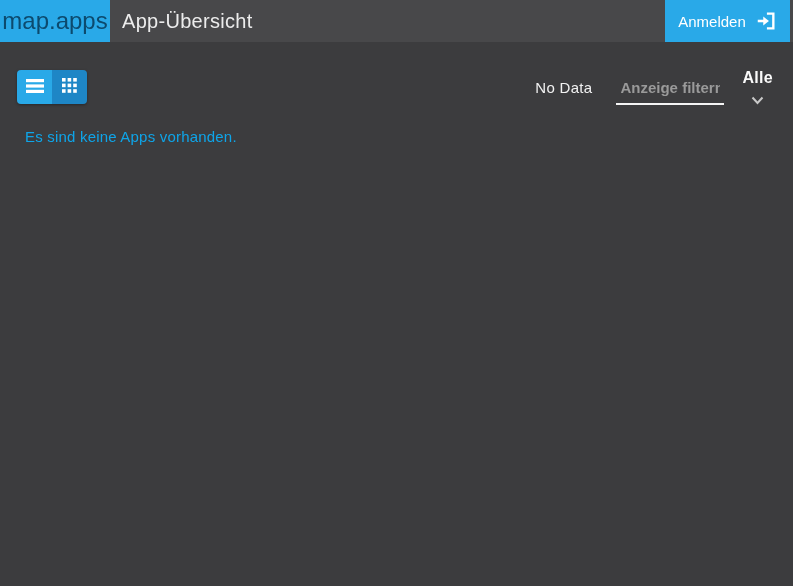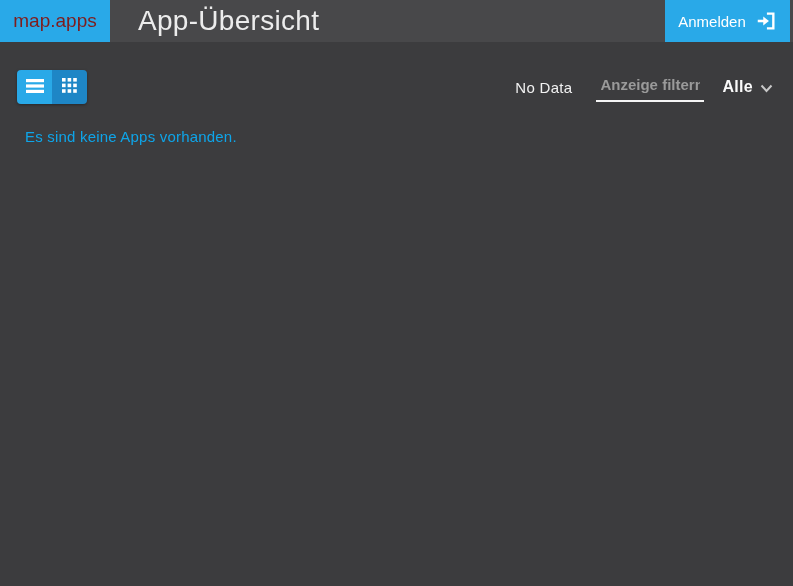--- a/index.html
+++ b/index.html
@@ -13,33 +13,33 @@
   
   .app-header {
     display: flex;
     align-items: stretch;
     height: 42px;
     background: var(--header-bg, #48484A);
   }
   .brand {
     width: 110px;
     background: var(--brand-blue, #29A9E8);
-    color: #7f1d1d;
-    font-size: 19px;
+    color: #0c4a6e;
+    font-size: 24px;
     display: flex;
     align-items: center;
     justify-content: center;
     cursor: pointer;
   }
   .page-title {
-    font-size: 28px;
+    font-size: 20px;
     color: #ECECEC;
     display: flex;
     align-items: center;
-    padding-left: 28px;
+    padding-left: 12px;
     letter-spacing: 0.3px;
   }
   .hdr-spacer { flex: 1; }
   .hdr-btn {
     border: none;
     display: flex;
     align-items: center;
     justify-content: center;
     gap: 9px;
     color: #fff;
@@ -104,20 +104,21 @@
     align-self: flex-end;
     outline: none;
     font-weight: bold;
   }
   .filter-input::placeholder { color: #9A9A9A; opacity: 1; }
   .dropdown {
     display: flex;
     align-items: center;
     gap: 7px;
     cursor: pointer;
+    flex-direction: column;
   }
   .dropdown-value {
     font-size: 16px;
     font-weight: 600;
     color: #FAFAFA;
     letter-spacing: 0.3px;
   }
   .dropdown .icon { display: flex; align-items: center; margin-top: 2px; }
 
   

